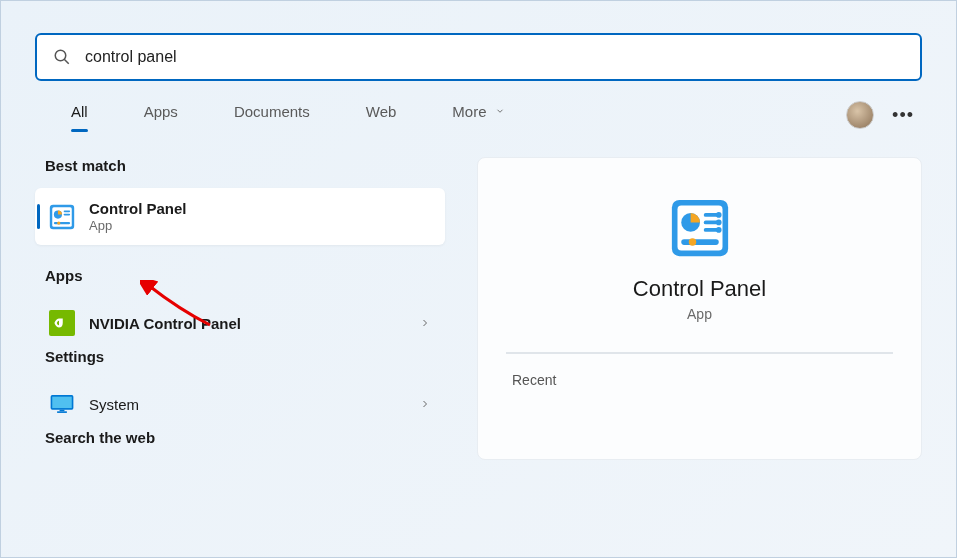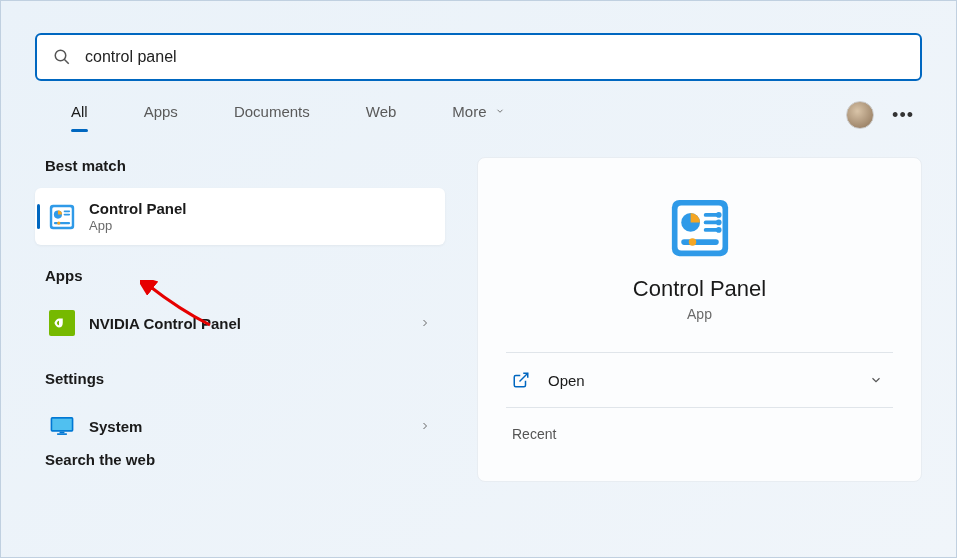--- a/index.html
+++ b/index.html
@@ -121,32 +121,32 @@
         </div>
       </div>
       <div class="result-text">
         <div class="result-title"><span>NVIDIA </span><span class="bold-part">Control Panel</span></div>
       </div>
       <svg class="chevron-right" viewBox="0 0 24 24" fill="none" stroke="currentColor" stroke-width="2">
           <polyline points="9 18 15 12 9 6"></polyline>
         </svg>
     </div>
 
-    <div class="section-label" style="margin-top:22px">Settings</div>
+    <div class="section-label" style="">Settings</div>
     <div class="result-item">
       <div class="result-icon">
         <svg class="system-icon" viewBox="0 0 32 26">
           <rect x="2" y="2" width="28" height="18" rx="2" fill="#0078d4"></rect>
           <rect x="4" y="4" width="24" height="14" fill="#50c0f0"></rect>
           <rect x="10" y="22" width="12" height="2" fill="#0078d4"></rect>
           <rect x="13" y="20" width="6" height="2" fill="#0078d4"></rect>
         </svg>
       </div>
       <div class="result-text">
-        <div class="result-title" style="font-weight:700">System</div>
+        <div class="result-title" style="font-weight:400">System</div>
       </div>
       <svg class="chevron-right" viewBox="0 0 24 24" fill="none" stroke="currentColor" stroke-width="2">
           <polyline points="9 18 15 12 9 6"></polyline>
         </svg>
     </div>
 
     <div class="section-label" style="">Search the web</div>
   </div>
 
   <div class="right-col">
@@ -162,31 +162,20 @@
         <circle cx="52" cy="26" r="3" fill="#2f9ae8"></circle>
         <rect x="36" y="32" width="16" height="4" rx="2" fill="#2f9ae8"></rect>
         <circle cx="52" cy="34" r="3" fill="#2f9ae8"></circle>
         <rect x="12" y="44" width="40" height="6" rx="3" fill="#2f9ae8"></rect>
         <circle cx="24" cy="47" r="4" fill="#f5a623"></circle>
       </svg>
     </div>
     <div class="detail-title">Control Panel</div>
     <div class="detail-subtitle">App</div>
     <div class="divider"></div>
-    <div class="action-row">
-      <svg class="action-icon" viewBox="0 0 24 24" fill="none" stroke="currentColor" stroke-width="2">
-        <path d="M18 13v6a2 2 0 0 1-2 2H5a2 2 0 0 1-2-2V8a2 2 0 0 1 2-2h6"></path>
-          <polyline points="15 3 21 3 21 9"></polyline>
-          <line x1="10" y1="14" x2="21" y2="3"></line>
-      </svg>
-      <div class="action-label">Open</div>
-      <svg class="expand-icon" viewBox="0 0 24 24" fill="none" stroke="currentColor" stroke-width="2">
-          <polyline points="6 9 12 15 18 9"></polyline>
-        </svg>
-    </div>
     <div class="divider"></div>
     <div class="recent-label">Recent</div>
   </div>
 </div>
 
 <svg class="annotation-arrow" width="80" height="50" viewBox="0 0 80 50">
   <defs>
       <marker id="ah" markerWidth="10" markerHeight="10" refX="2" refY="3" orient="auto">
         <path d="M0,0 L0,6 L8,3 Z" fill="#e60000"></path>
       </marker>

